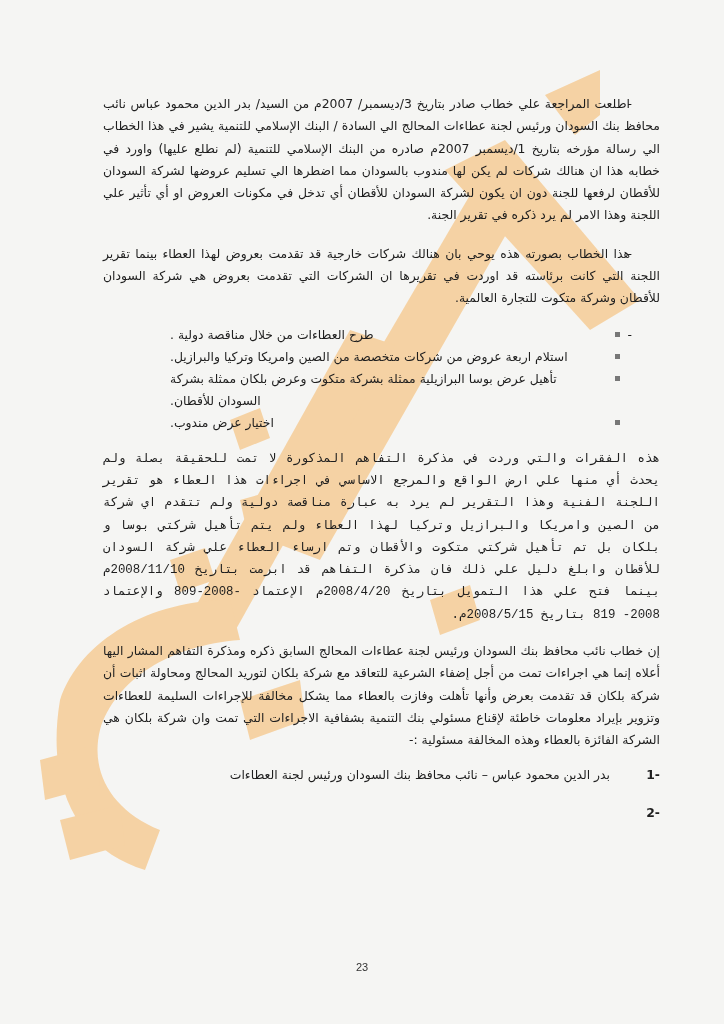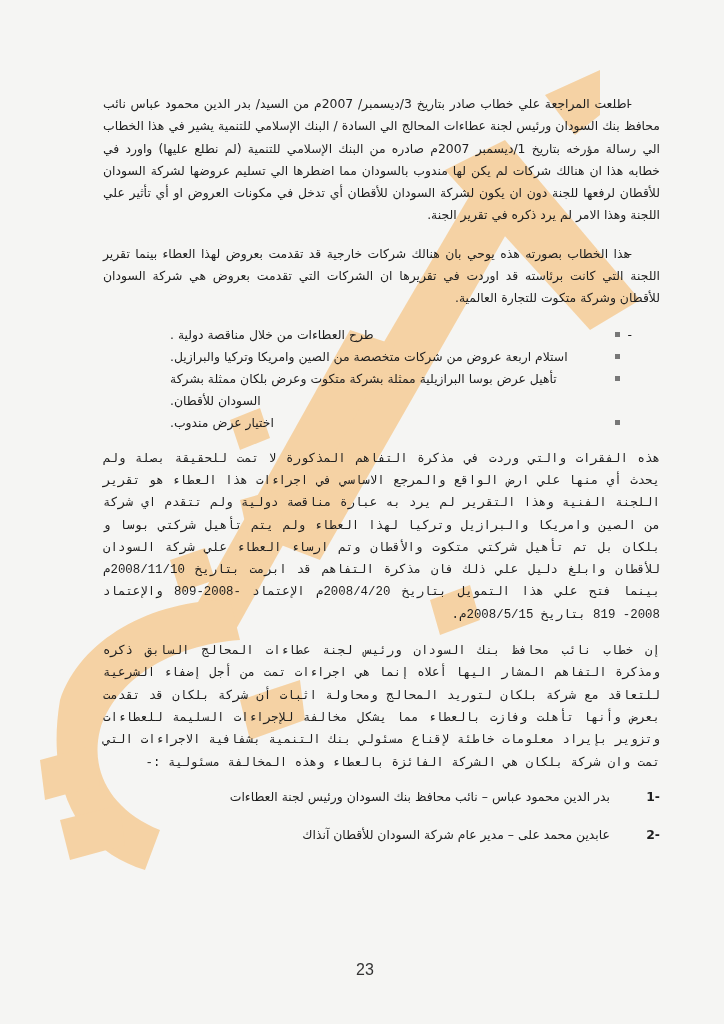--- a/index.html
+++ b/index.html
@@ -12,25 +12,25 @@
   .para{margin:0;position:relative;}
   .para .dash{position:absolute;right:-2px;top:0;}
   .para.indent{text-indent:30px;}
   .p1{margin-top:0;}
   .p2{margin-top:16px;}
   .p3{margin-top:14px;}
   .bullets{list-style:none;margin:14px 40px 0 0;padding:0;width:450px;}
   .bullets li{position:relative;padding-right:18px;line-height:22px;text-align:left;}
   .bullets li .sq{position:absolute;right:0;top:8px;width:5px;height:5px;background:#777;}
   .p4{margin-top:14px;font-family:Liberation Mono, monospace;}
-  .p5{margin-top:14px;font-family:Liberation Mono, monospace;}
+  .p5{margin-top:14px;}
   .numlist{margin:12px 0 0 0;padding:0;list-style:none;}
   .numlist li{position:relative;padding-right:50px;line-height:22px;margin-bottom:16px;text-align:right;}
   .numlist li .num{position:absolute;right:0;top:0;font-weight:bold;}
-  .pagenum{position:absolute;left:356px;top:961px;font-size:16px;color:#333;
+  .pagenum{position:absolute;left:356px;top:961px;font-size:11px;color:#333;
            font-family:"Liberation Sans",sans-serif;}
 </style>
 </head>
 <body>
 
 <div class="page">
 
   <svg class="watermark" viewBox="0 0 724 1024" xmlns="http://www.w3.org/2000/svg">
     <g fill="#f6c98e" opacity="0.78">
 
@@ -86,20 +86,19 @@
       <span>إن خطاب نائب محافظ بنك السودان ورئيس لجنة عطاءات المحالج السابق ذكره ومذكرة التفاهم المشار اليها أعلاه إنما هي اجراءات تمت من أجل إضفاء الشرعية للتعاقد مع شركة بلكان لتوريد المحالج ومحاولة اثبات أن شركة بلكان قد تقدمت بعرض وأنها تأهلت وفازت بالعطاء مما يشكل مخالفة للإجراءات السليمة للعطاءات وتزوير بإيراد معلومات خاطئة لإقناع مسئولي بنك التنمية بشفافية الاجراءات التي تمت وان شركة بلكان هي الشركة الفائزة بالعطاء وهذه المخالفة مسئولية :-</span>
     </p>
 
     <ol class="numlist">
       <li>
         <span class="num">-1</span>
         <span>بدر الدين محمود عباس – نائب محافظ بنك السودان ورئيس لجنة العطاءات</span>
       </li>
       <li>
         <span class="num">-2</span>
-        <span>عابدين محمد على – مدير عام شركة السودان للأقطان آنذاك</span>
       </li>
     </ol>
 
   </div>
 
   <div class="pagenum">23</div>
 </div>
 
 </body></html>

